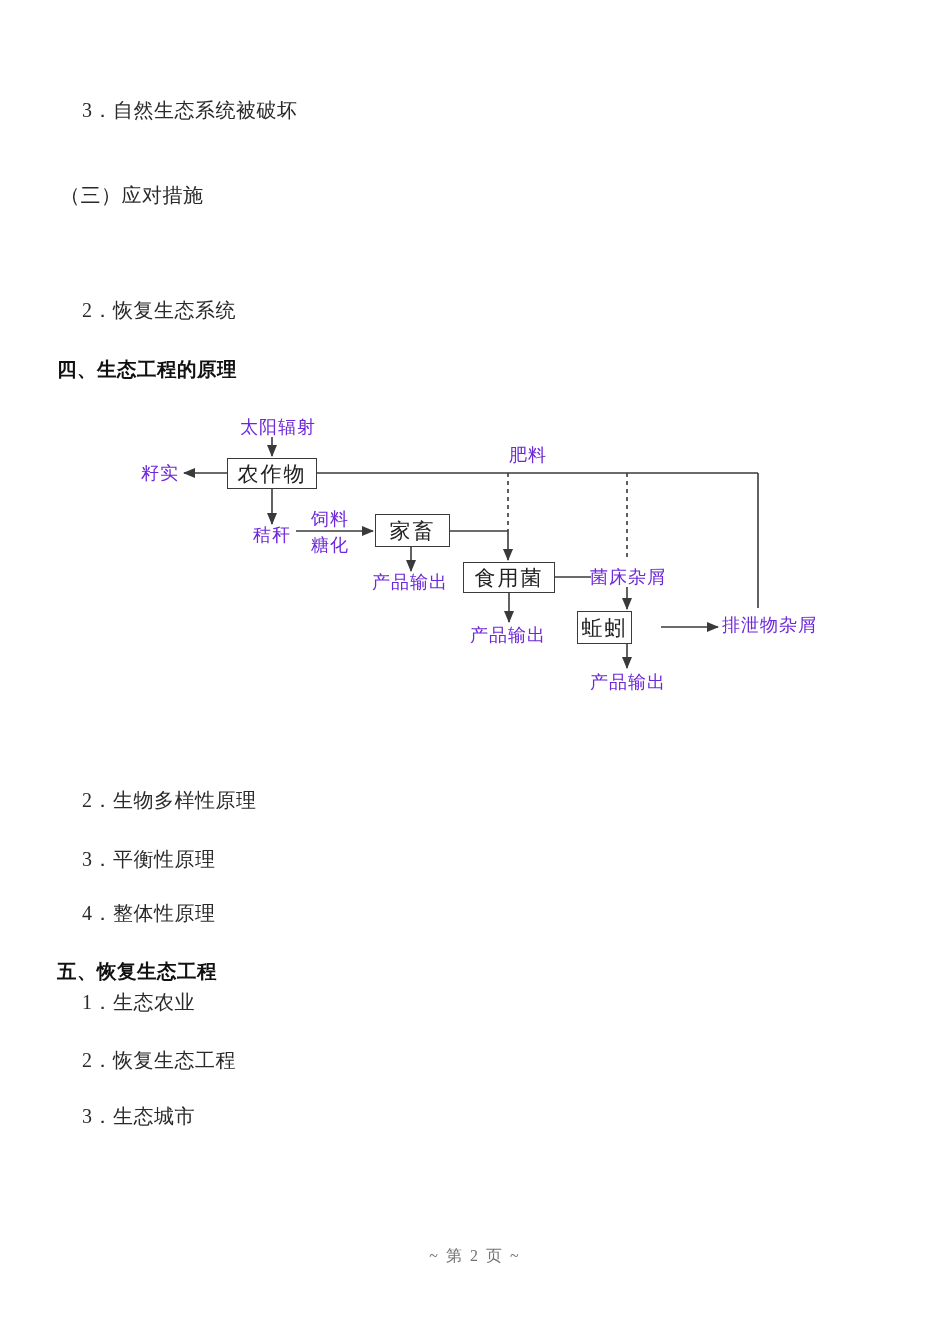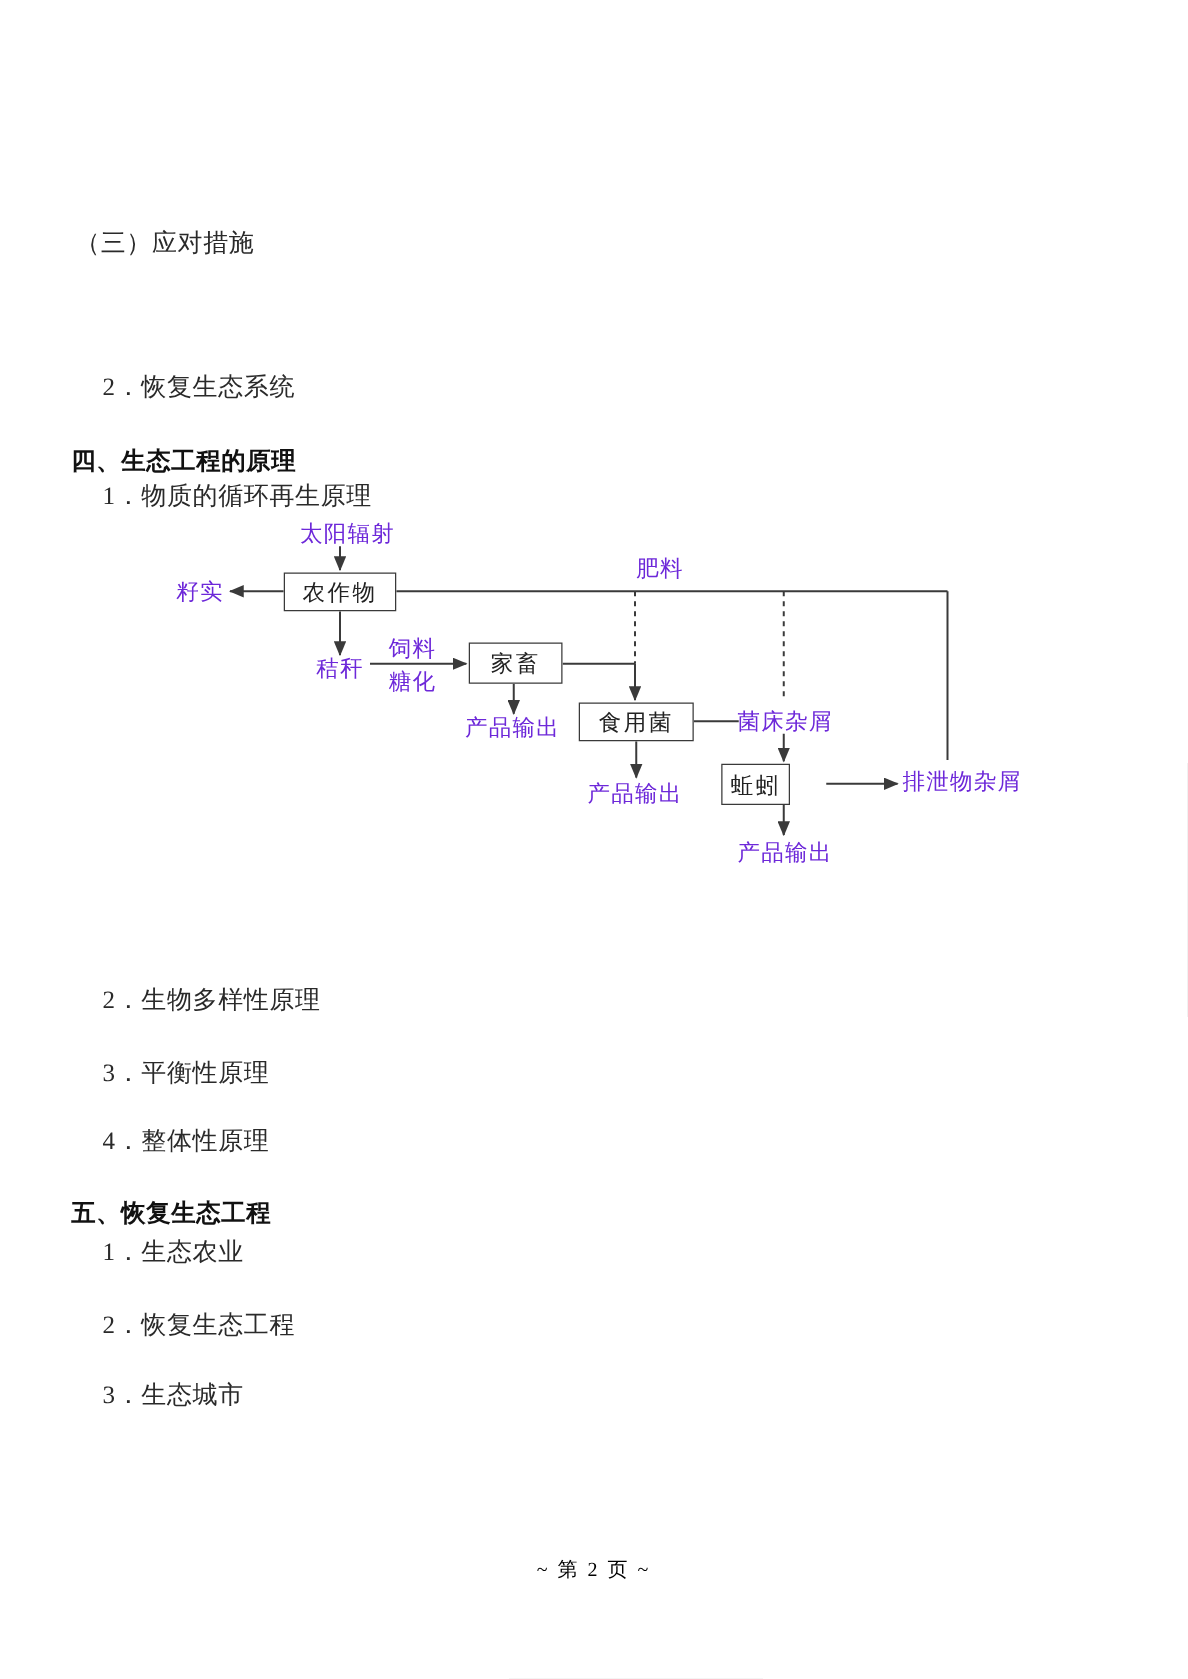--- a/index.html
+++ b/index.html
@@ -13,47 +13,47 @@
     overflow:hidden;
   }
   .t{position:absolute;white-space:nowrap;line-height:1.25;}
   .body-line{font-size:20px;letter-spacing:0.5px;color:#2a2a2a;}
   .head-line{
     font-family:"Liberation Sans","DejaVu Sans",sans-serif;
     font-weight:bold;font-size:19.5px;color:#111;letter-spacing:0.5px;text-align:right;
   }
   .footer-line{
     position:absolute;left:0;right:0;text-align:center;
-    font-size:16px;letter-spacing:2px;color:#000000;
+    font-size:16px;letter-spacing:2px;color:#737373;
   }
   .diagram{position:absolute;left:130px;top:415px;width:715px;height:300px;}
   .diagram svg{position:absolute;left:0;top:0;}
   .node{
     position:absolute;
     border:1.6px solid #3a3a3a;
     background:#fff;
     display:flex;align-items:center;justify-content:center;
-    font-size:18px;letter-spacing:2px;color:#222;
+    font-size:21px;letter-spacing:2px;color:#222;
     box-sizing:border-box;
   }
   .dlabel{
     position:absolute;font-size:18px;color:#6d28d9;
     white-space:nowrap;text-align:center;letter-spacing:1px;line-height:1.0;
   }
 </style>
 </head>
 <body>
 
 <div class="page">
 
+  <div class="t body-line" style="left:82px;top:98px">3．自然生态系统被破坏</div>
   <div class="t body-line" style="left:60px;top:183px">（三）应对措施</div>
   <div class="t body-line" style="left:82px;top:298px">2．恢复生态系统</div>
 
   <div class="t head-line" style="left:57px;top:357px">四、生态工程的原理</div>
-  <div class="t body-line" style="left:82px;top:385px">1．物质的循环再生原理</div>
   <div class="t body-line" style="left:82px;top:788px">2．生物多样性原理</div>
   <div class="t body-line" style="left:82px;top:847px">3．平衡性原理</div>
   <div class="t body-line" style="left:82px;top:901px">4．整体性原理</div>
 
   <div class="t head-line" style="left:57px;top:959px">五、恢复生态工程</div>
   <div class="t body-line" style="left:82px;top:990px">1．生态农业</div>
   <div class="t body-line" style="left:82px;top:1048px">2．恢复生态工程</div>
   <div class="t body-line" style="left:82px;top:1104px">3．生态城市</div>
 
   <div class="diagram">

